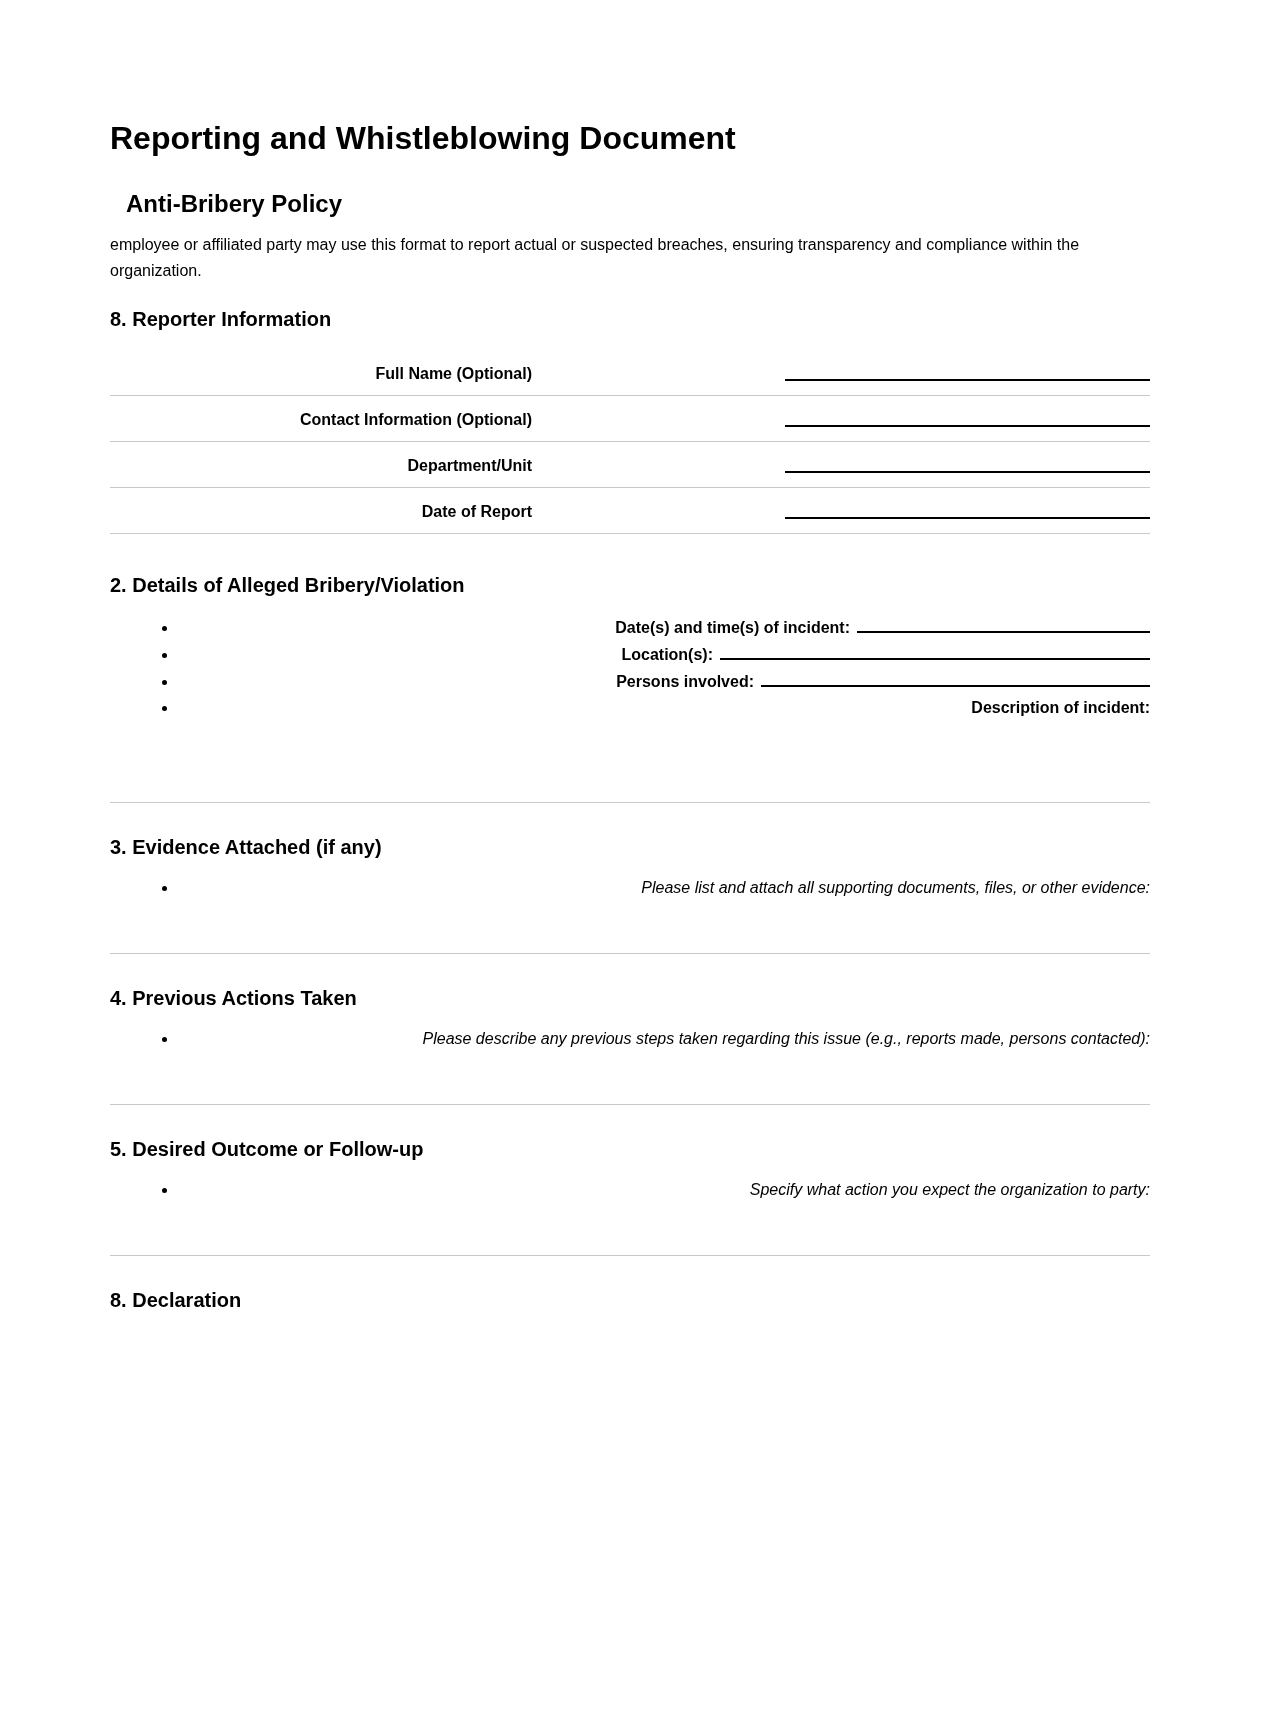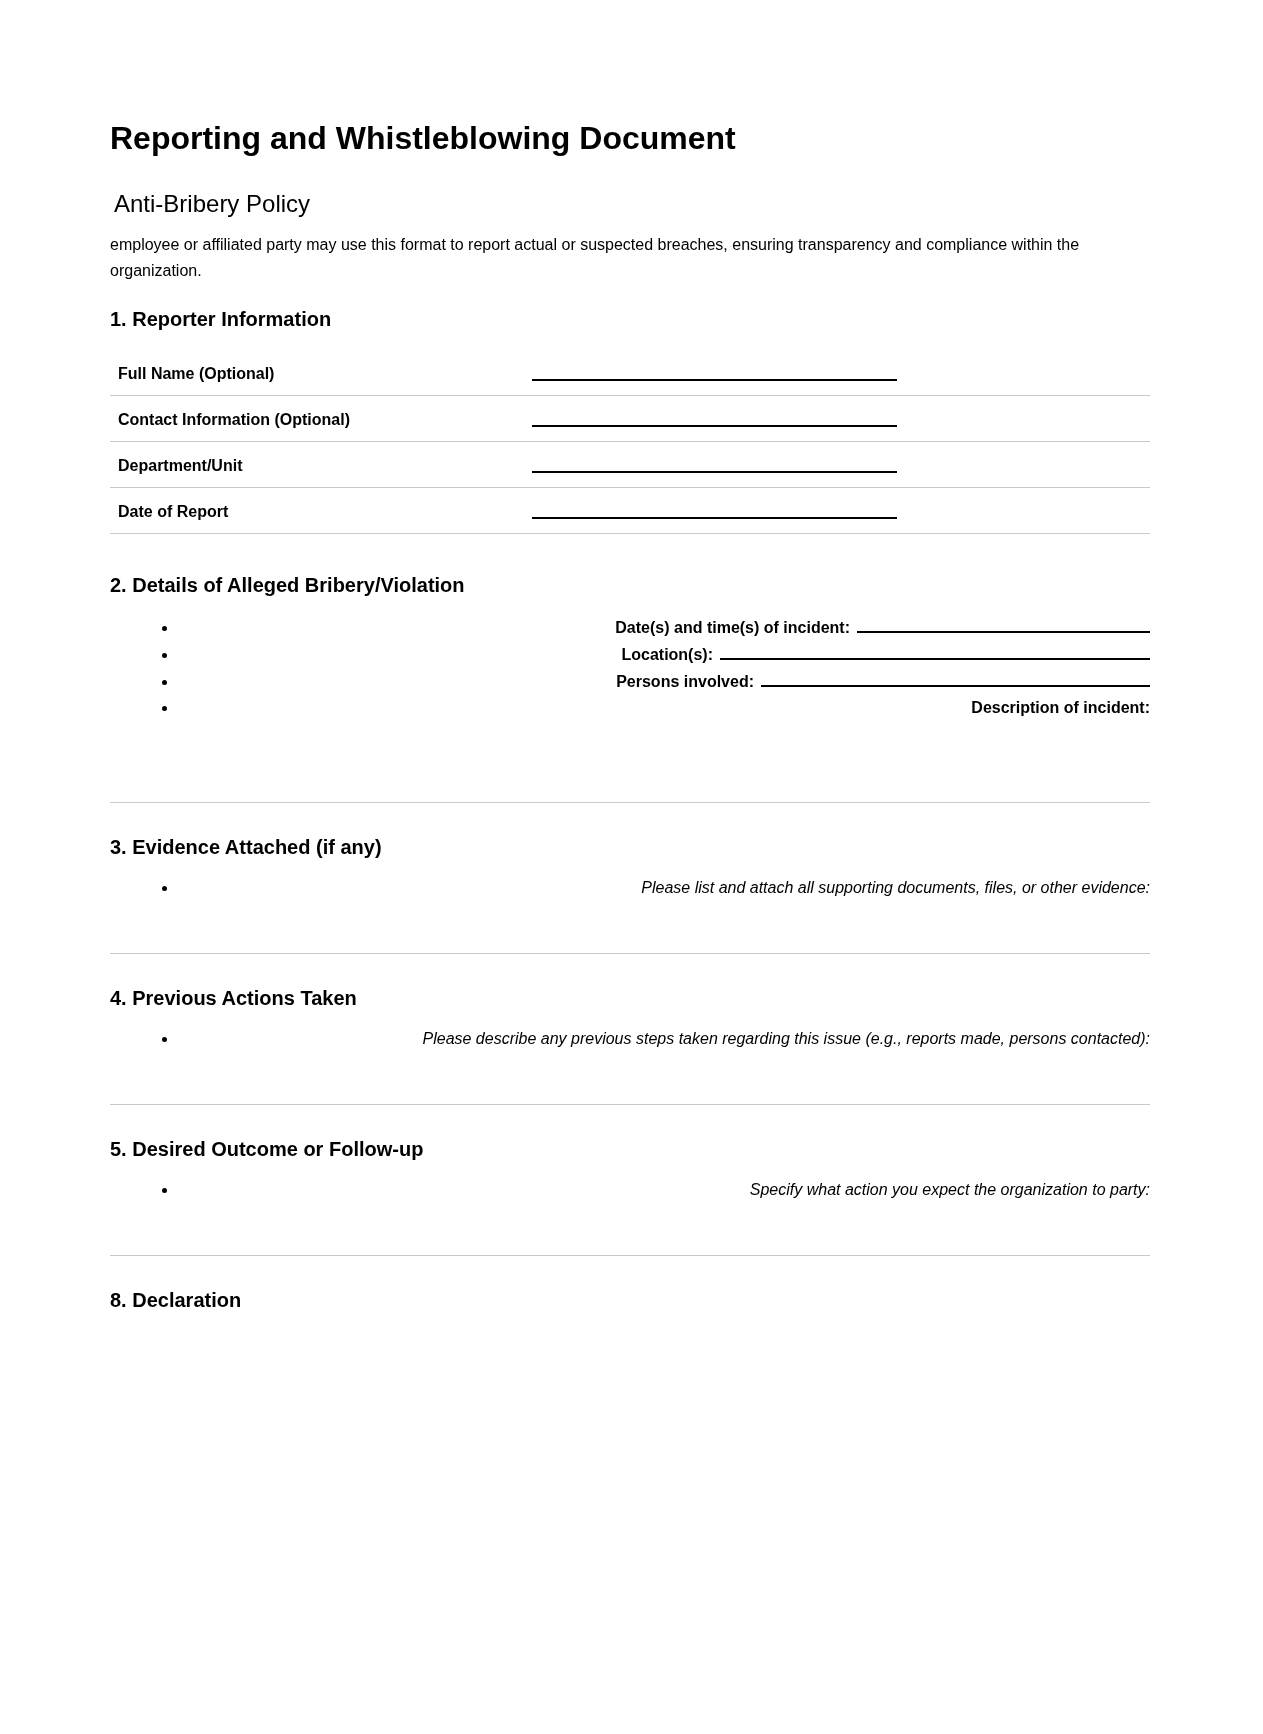--- a/index.html
+++ b/index.html
@@ -18,24 +18,24 @@
     padding: 118px 113px 60px 110px;
     background: #ffffff;
   }
   h1 {
     margin: 0;
     font-size: 32px;
     line-height: 40px;
     font-weight: bold;
   }
   h2 {
-    margin: 31px 0 0 4px;
+    margin: 31px 0 0 16px;
     font-size: 24px;
     line-height: 30px;
-    font-weight: normal;
+    font-weight: bold;
   }
   .intro {
     margin: 13px 0 0 0;
     font-size: 16px;
     line-height: 26px;
   }
   .pline { display: block; }
   h3 {
     margin: 0;
     font-size: 20px;
@@ -45,20 +45,21 @@
   .h3-reporter    { margin-top: 23px; }
   .h3-details     { margin-top: 39px; }
   .h3-after-hr    { margin-top: 32px; }
   
   .info-table { margin-top: 18px; }
   .trow {
     display: flex;
     height: 46px;
     box-sizing: border-box;
     border-bottom: 1.5px solid #c9c9c9;
+    text-align: right;
   }
   .tlabel {
     width: 422px;
     box-sizing: border-box;
     padding: 14px 0 0 8px;
     font-size: 16px;
     line-height: 19px;
     font-weight: bold;
   }
   .tvalue { flex: 1; }
@@ -107,21 +108,21 @@
 
   <h1>Reporting and Whistleblowing Document</h1>
 
   <h2>Anti-Bribery Policy</h2>
 
   <p class="intro">
     <span class="pline">employee or affiliated party may use this format to report actual or suspected breaches, ensuring transparency and compliance within the</span>
     <span class="pline">organization.</span>
   </p>
 
-  <h3 class="h3-reporter">1. Reporter Information</h3>
+  <h3 class="h3-reporter">8. Reporter Information</h3>
 
   <div class="info-table">
     <div class="trow">
       <div class="tlabel">Full Name (Optional)</div>
       <div class="tvalue"><span class="tblank"></span></div>
     </div>
     <div class="trow">
       <div class="tlabel">Contact Information (Optional)</div>
       <div class="tvalue"><span class="tblank"></span></div>
     </div>

